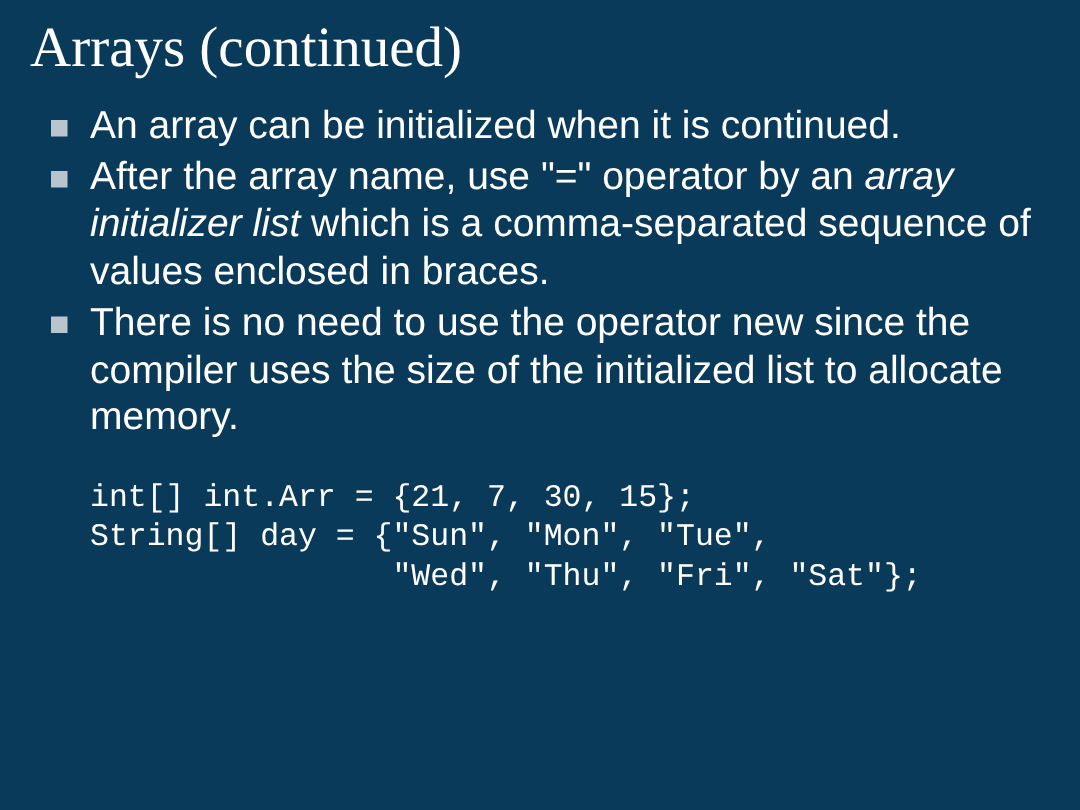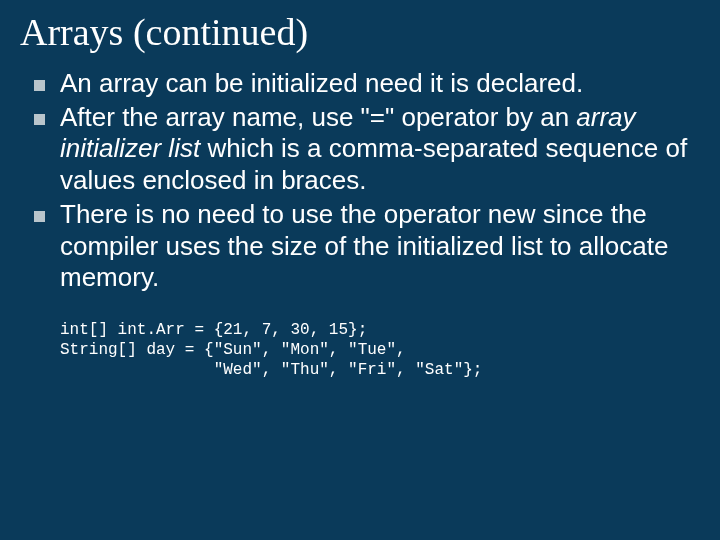--- a/index.html
+++ b/index.html
@@ -45,38 +45,38 @@
     top: 0.48em;
     width: 11px;
     height: 11px;
     background: #b9c5cc;
   }
   .italic {
     font-style: italic;
   }
   .code {
     font-family: "Courier New", Courier, monospace;
-    font-size: 16px;
+    font-size: 21px;
     line-height: 1.25;
     white-space: pre;
     margin-top: 26px;
     margin-left: 40px;
     color: #ffffff;
   }
 </style>
 </head>
 <body>
 
 <div class="slide">
 
   <h1 class="title">Arrays (continued)</h1>
 
   <ul class="body">
     <li>
-      <span>An array can be initialized need it is declared.</span>
+      <span>An array can be initialized when it is continued.</span>
     </li>
     <li>
       <span>After the array name, use "=" operator by an </span><span class="italic">array initializer list</span><span> which is a comma-separated sequence of values enclosed in braces.</span>
     </li>
     <li>
       <span>There is no need to use the operator new since the compiler uses the size of the initialized list to allocate memory.</span>
     </li>
   </ul>
 
   <div class="code">int[] int.Arr = {21, 7, 30, 15};

